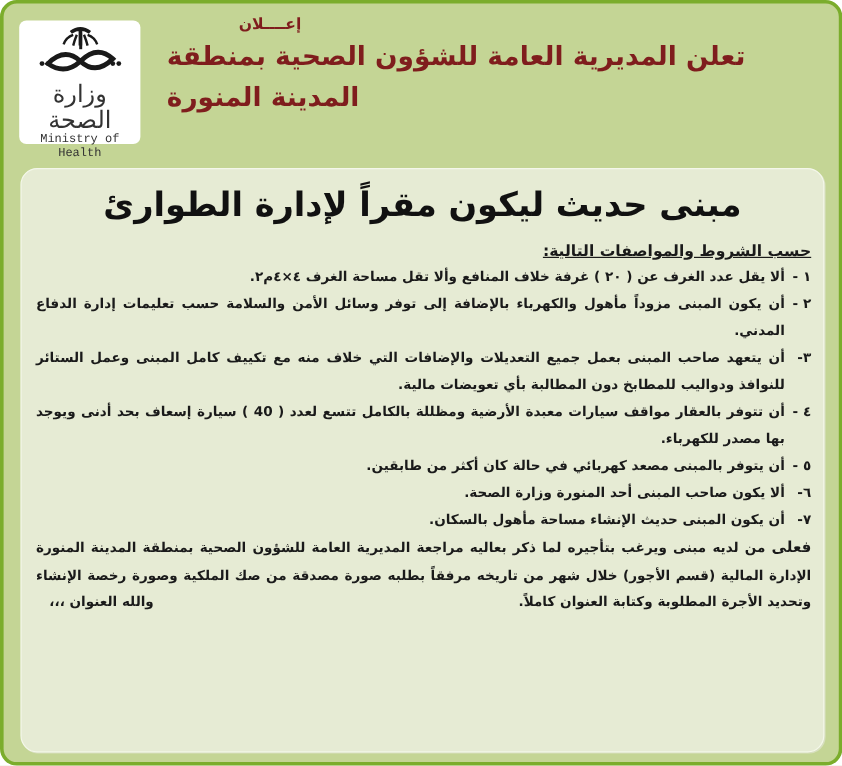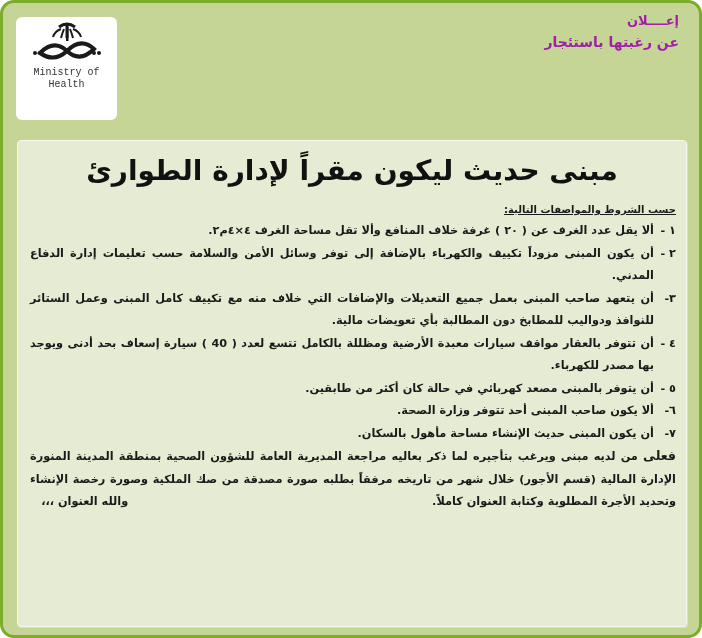--- a/index.html
+++ b/index.html
@@ -8,32 +8,32 @@
     position:absolute; left:0; top:0; width:702px; height:638px; box-sizing:border-box;
     background:#c4d595; border:3px solid #7bad2c; border-radius:14px;
   }
   .logo {
     position:absolute; left:13px; top:14px; width:101px; height:103px;
     background:#ffffff; border-radius:6px; text-align:center;
   }
   .logo svg { display:block; margin:4px auto 0; }
   .logo .ar { font-size:20px; color:#333; line-height:22px; margin-top:0px; direction:rtl; }
   .logo .en { font-size:10px; color:#333; line-height:12px;font-family:Liberation Mono, monospace; }
-  .header { position:absolute; right:20px; top:8px; width:540px; text-align:right; direction:rtl; color:#a21caf; }
+  .header { position:absolute; right:20px; top:8px; width:540px; text-align:left; direction:rtl; color:#7f1d1d; }
   .h-ann { font-size:13px; font-weight:bold; margin-left:60px; line-height:20px; }
   .h-title { font-size:22px; font-weight:bold; line-height:34px; font-family:"DejaVu Sans", sans-serif; }
   .h-sub { font-size:14px; font-weight:bold; line-height:22px; margin-left:60px; }
   .panel {
     position:absolute; left:14px; top:137px; width:670px; height:487px; box-sizing:border-box;
-    background:#e6ebd4; border-radius:4px; border:1px solid #f4f7ea;
+    background:#e6ebd4; border-radius:14px; border:1px solid #f4f7ea;
     box-shadow: 1px 1px 0 #d7dfbe;
   }
   .big { text-align:center; direction:rtl; font-size:28px; font-weight:bold; color:#111; line-height:43px; margin-top:8px; }
   .body { direction:rtl; text-align:right; padding:0 10px 0 12px; color:#1a1a1a; font-size:11.3px; font-weight:bold; line-height:22.5px; }
-  .cond-h { font-size:10px; text-decoration:underline; margin-top:8px; line-height:20px; }
+  .cond-h { font-size:13px; text-decoration:underline; margin-top:8px; line-height:20px; }
   .item { display:flex; }
   .item .num { width:22px; flex:none; }
   .item .txt { flex:1; text-align:justify; }
   .closing { text-align:justify; }
   .closing b.lead { font-size:12.5px;margin-top:44px; }
   .sign { margin-right:300px; }
 </style>
 </head>
 <body>
 
@@ -44,57 +44,58 @@
         <path d="M39 3 l0 14 M31 6 q8-6 16 0" stroke="#1a1a1a" stroke-width="3" fill="none"></path>
         <path d="M33 8 q-6 2-8 8 M45 8 q6 2 8 8 M36 8 q-2 5 -3 9 M42 8 q2 5 3 9" stroke="#1a1a1a" stroke-width="2" fill="none"></path>
         <rect x="38" y="6" width="2.5" height="14"></rect>
         <path d="M12 32 q14-14 27 -2 q13 12 27 -2 q-13 -12 -27 2 q-13 12 -27 2 z" fill="none" stroke="#1a1a1a" stroke-width="4"></path>
         <circle cx="7" cy="32" r="2"></circle>
           <circle cx="12" cy="32" r="2"></circle>
         <circle cx="66" cy="32" r="2"></circle>
           <circle cx="71" cy="32" r="2"></circle>
       </g>
     </svg>
+    <div class="ar">وزارة الصحة</div>
     <div class="en">Ministry of Health</div>
   </div>
 
   <div class="header">
     <div class="h-ann">إعــــلان</div>
-    <div class="h-sub">عن رغبتها باستئجار</div>
+    <div class="h-title">تعلن المديرية العامة للشؤون الصحية بمنطقة المدينة المنورة</div>
   </div>
 
   <div class="panel">
     <div class="big">
       <div>مبنى حديث ليكون مقراً لإدارة الطوارئ</div>
     </div>
     <div class="body">
       <div class="cond-h">حسب الشروط والمواصفات التالية:</div>
       <div class="item">
           <span class="num">١ -</span>
           <span class="txt">ألا يقل عدد الغرف عن ( ٢٠ ) غرفة خلاف المنافع وألا تقل مساحة الغرف ٤×٤م٢.</span>
         </div>
       <div class="item">
           <span class="num">٢ -</span>
-          <span class="txt">أن يكون المبنى مزوداً تكييف والكهرباء بالإضافة إلى توفر وسائل الأمن والسلامة حسب تعليمات إدارة الدفاع المدني.</span>
+          <span class="txt">أن يكون المبنى مزوداً مأهول والكهرباء بالإضافة إلى توفر وسائل الأمن والسلامة حسب تعليمات إدارة الدفاع المدني.</span>
         </div>
       <div class="item">
           <span class="num">٣-</span>
           <span class="txt">أن يتعهد صاحب المبنى بعمل جميع التعديلات والإضافات التي خلاف منه مع تكييف كامل المبنى وعمل الستائر للنوافذ ودواليب للمطابخ دون المطالبة بأي تعويضات مالية.</span>
         </div>
       <div class="item">
           <span class="num">٤ -</span>
           <span class="txt">أن تتوفر بالعقار مواقف سيارات معبدة الأرضية ومظللة بالكامل تتسع لعدد ( 40 ) سيارة إسعاف بحد أدنى ويوجد بها مصدر للكهرباء.</span>
         </div>
       <div class="item">
           <span class="num">٥ -</span>
           <span class="txt">أن يتوفر بالمبنى مصعد كهربائي في حالة كان أكثر من طابقين.</span>
         </div>
       <div class="item">
           <span class="num">٦-</span>
-          <span class="txt">ألا يكون صاحب المبنى أحد تتوفر وزارة الصحة.</span>
+          <span class="txt">ألا يكون صاحب المبنى أحد المنورة وزارة الصحة.</span>
         </div>
       <div class="item">
           <span class="num">٧-</span>
           <span class="txt">أن يكون المبنى حديث الإنشاء مساحة مأهول بالسكان.</span>
         </div>
       <div class="closing">
         <b class="lead">فعلى</b>
         <span>من لديه مبنى ويرغب بتأجيره لما ذكر بعاليه مراجعة المديرية العامة للشؤون الصحية بمنطقة المدينة المنورة الإدارة المالية (قسم الأجور) خلال شهر من تاريخه مرفقاً بطلبه صورة مصدقة من صك الملكية وصورة رخصة الإنشاء وتحديد الأجرة المطلوبة وكتابة العنوان كاملاً.</span>
         <span class="sign">والله العنوان ،،،</span>
       </div>

